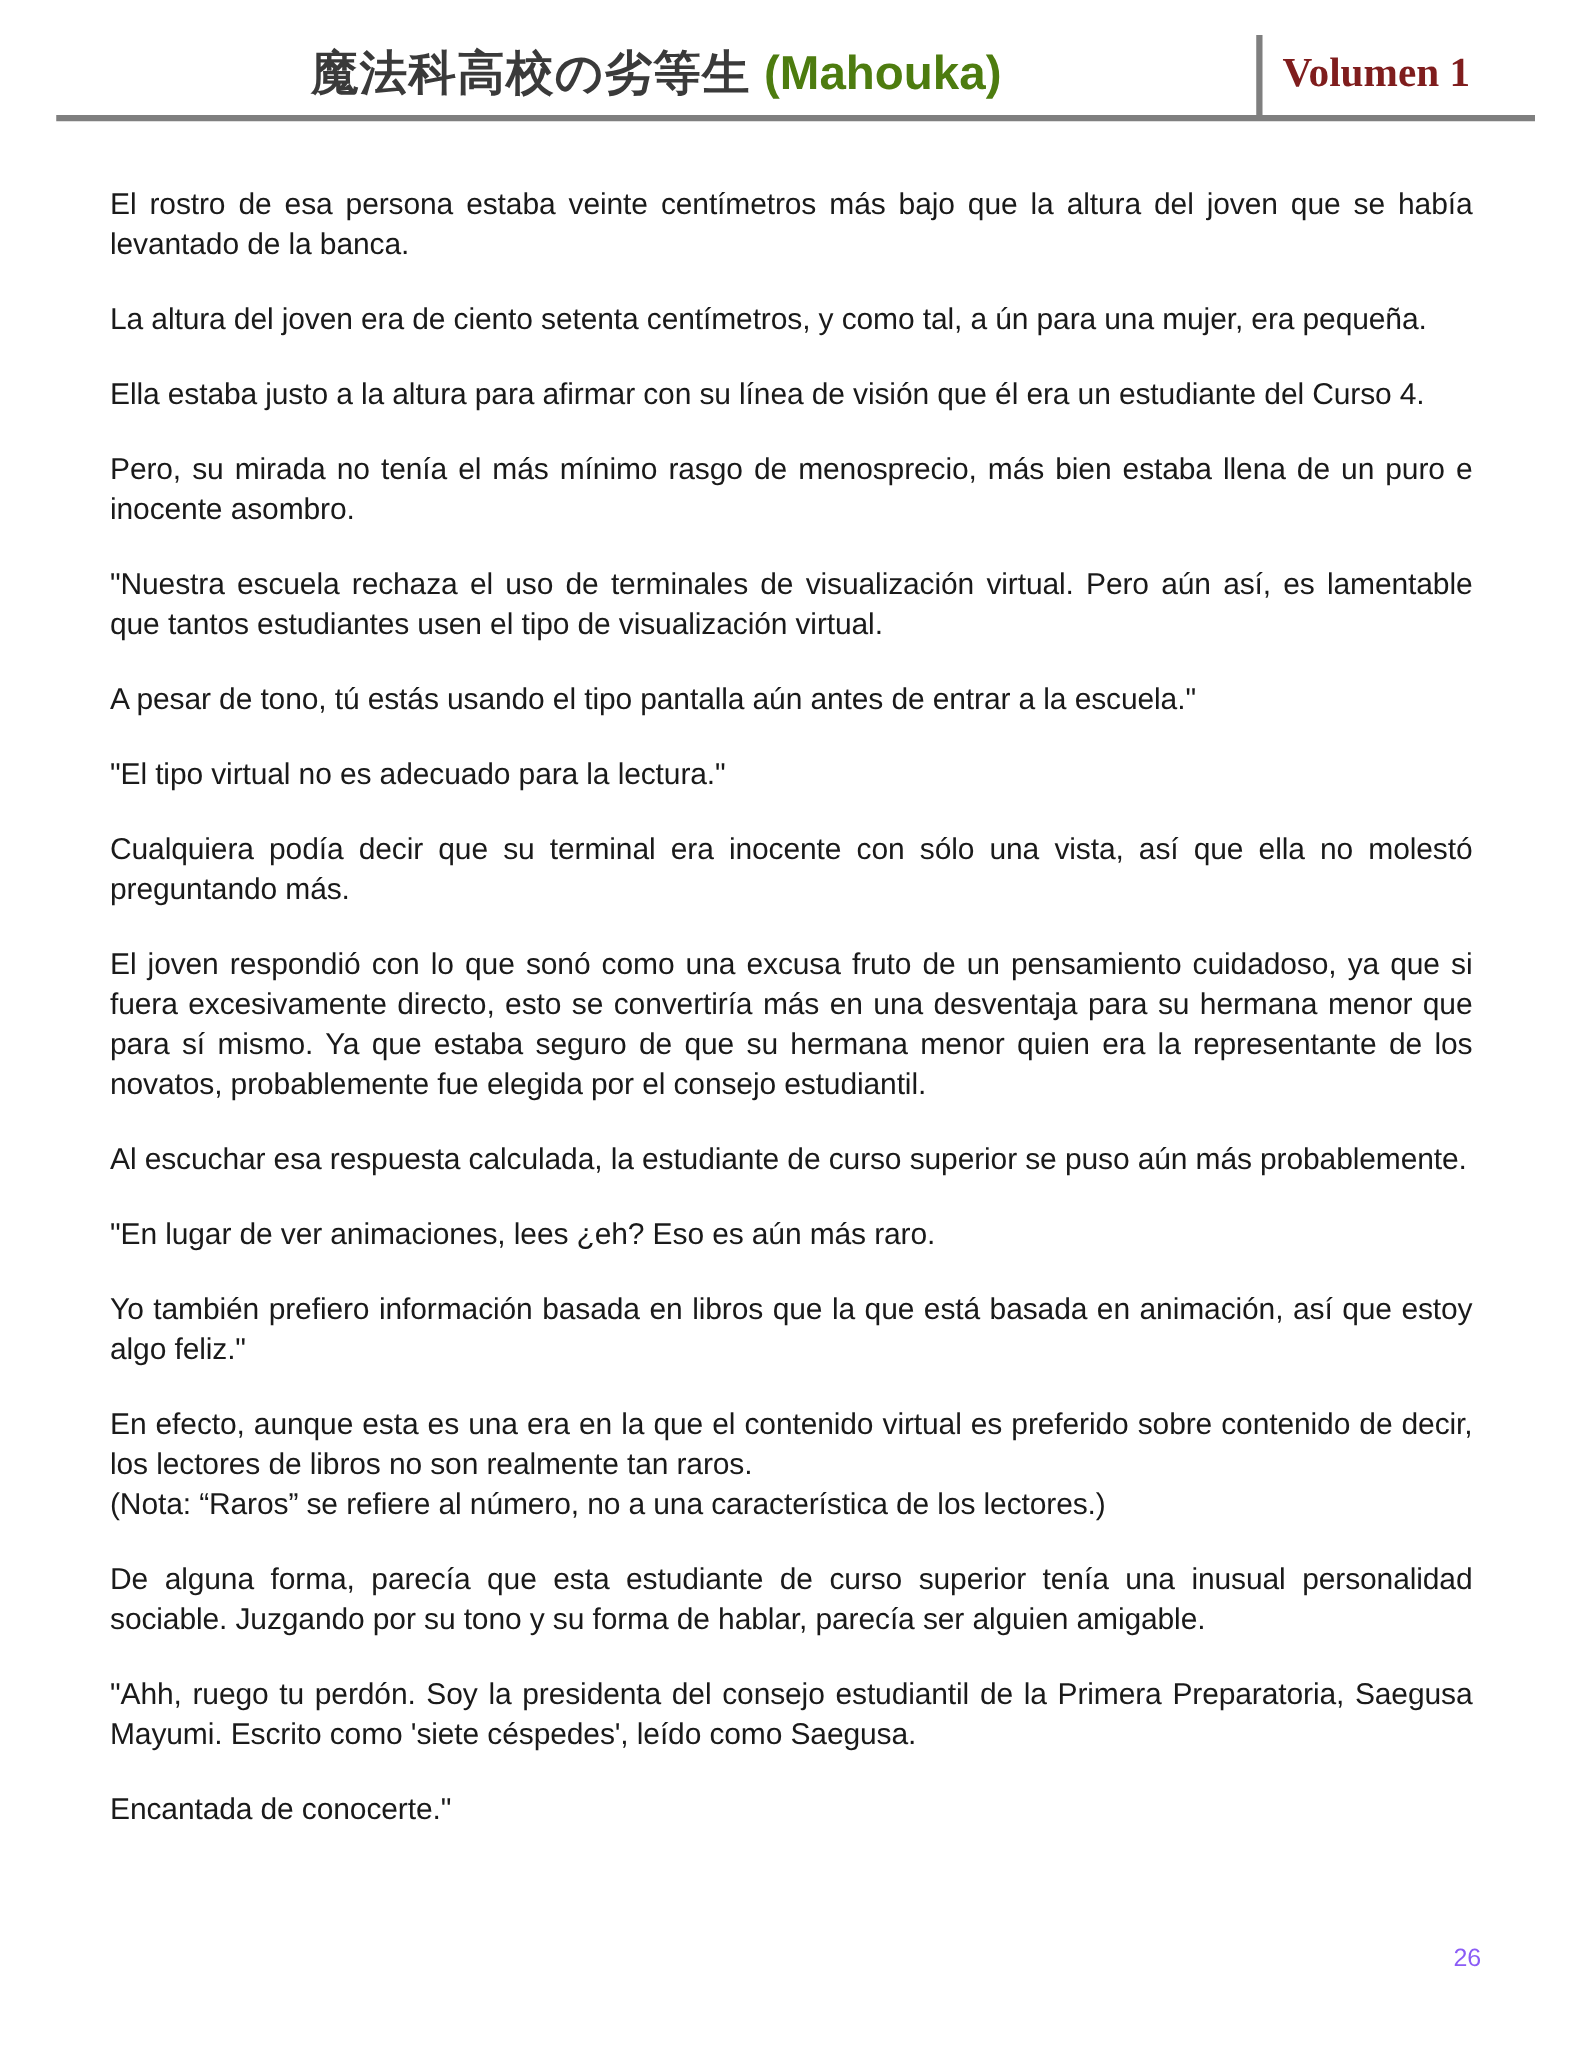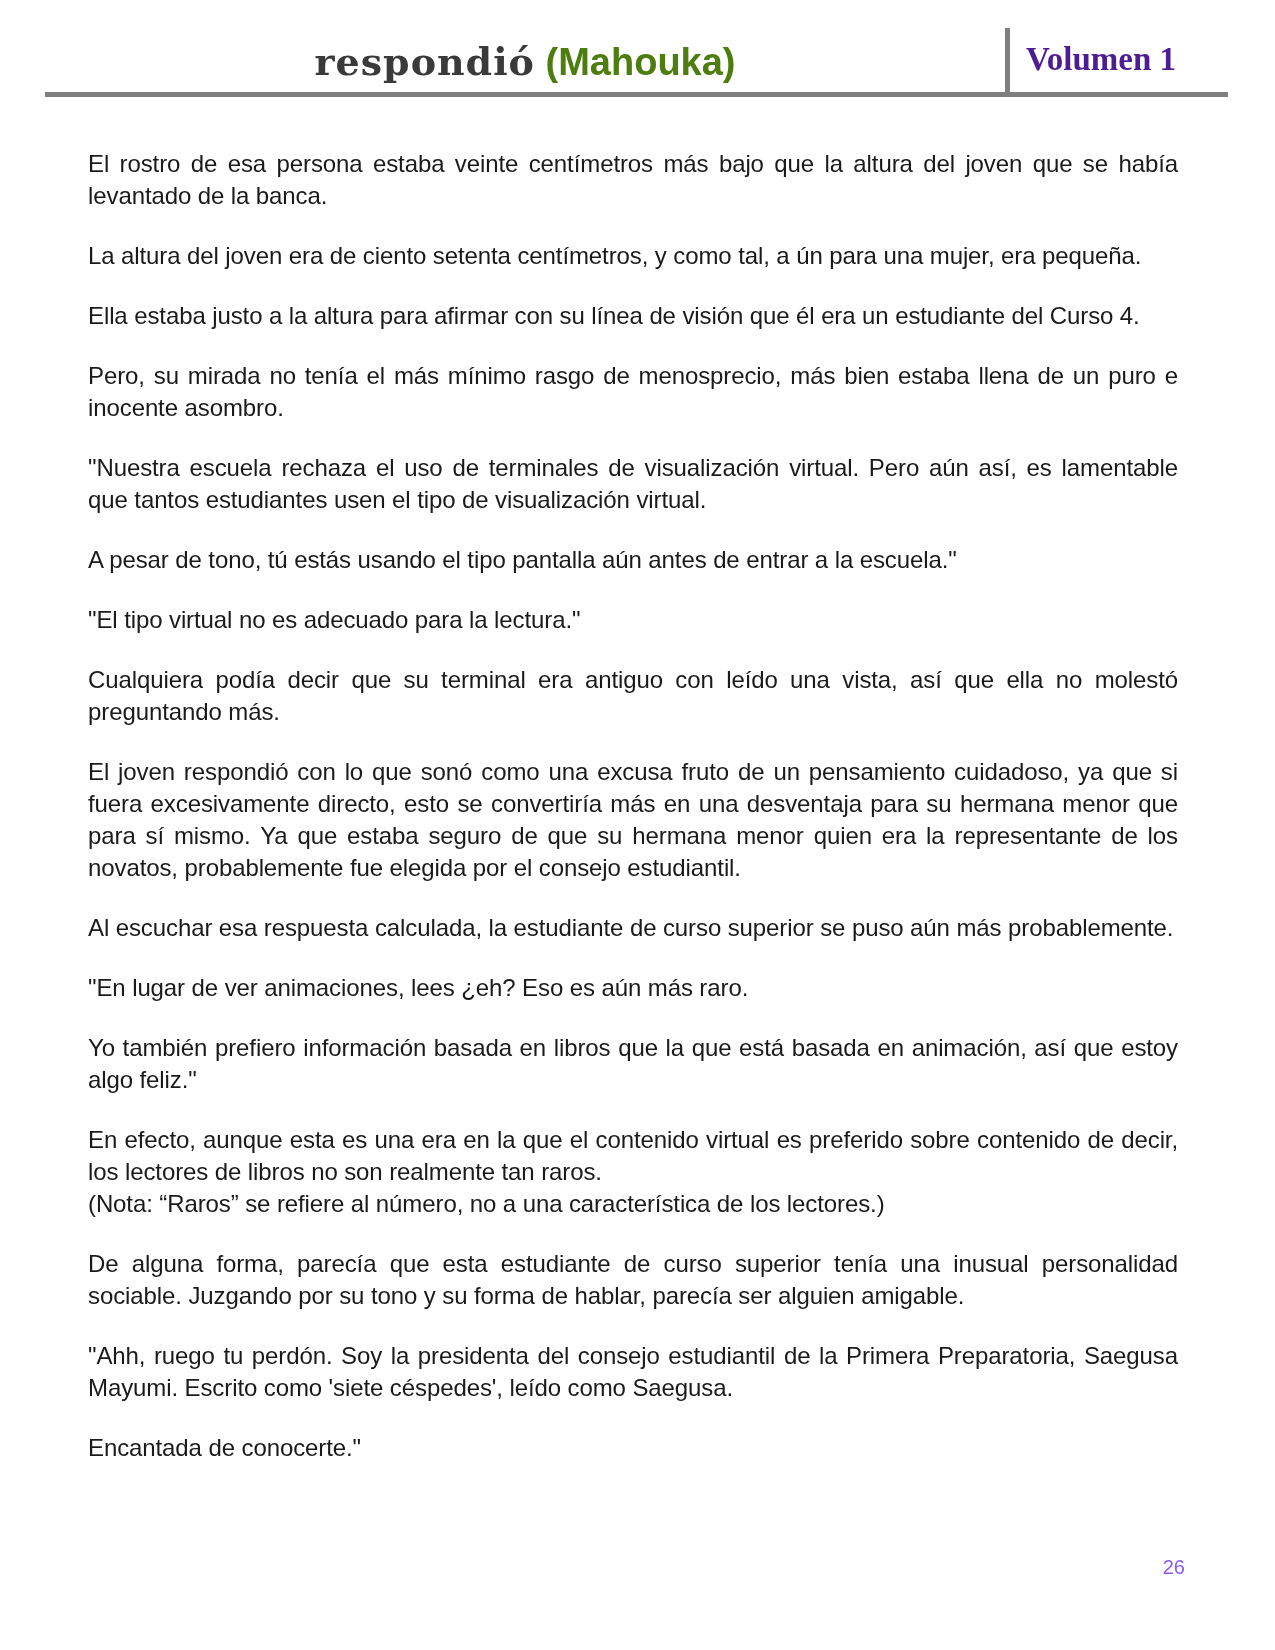--- a/index.html
+++ b/index.html
@@ -54,21 +54,21 @@
     flex: 0 0 auto;
   }
   .header-volume-zone {
     flex: 1;
     padding: 0 0 14px 16px;
   }
   .volume-label {
     font-family: "Liberation Serif", serif;
     font-weight: 700;
     font-size: 33px;
-    color: #4c1d95;
+    color: #7f1d1d;
     white-space: nowrap;
   }
   
   .content {
     position: absolute;
     top: 148px;
     left: 88px;
     width: 1090px;
   }
   .content p {
@@ -89,38 +89,38 @@
   }
 </style>
 </head>
 <body>
 
 <div class="page">
 
   <div class="header">
     <div class="header-title-zone">
       <div class="doc-title">
-        <span class="jp">respondió</span><span class="suffix"> (Mahouka)</span>
+        <span class="jp">魔法科高校の劣等生</span><span class="suffix"> (Mahouka)</span>
       </div>
     </div>
     <div class="header-vbar"></div>
     <div class="header-volume-zone">
       <div class="volume-label">Volumen 1</div>
     </div>
   </div>
 
   <div class="content">
     <p>El rostro de esa persona estaba veinte centímetros más bajo que la altura del joven que se había levantado de la banca.</p>
     <p>La altura del joven era de ciento setenta centímetros, y como tal, a ún para una mujer, era pequeña.</p>
     <p>Ella estaba justo a la altura para afirmar con su línea de visión que él era un estudiante del Curso 4.</p>
     <p>Pero, su mirada no tenía el más mínimo rasgo de menosprecio, más bien estaba llena de un puro e inocente asombro.</p>
     <p>"Nuestra escuela rechaza el uso de terminales de visualización virtual. Pero aún así, es lamentable que tantos estudiantes usen el tipo de visualización virtual.</p>
     <p>A pesar de tono, tú estás usando el tipo pantalla aún antes de entrar a la escuela."</p>
     <p>"El tipo virtual no es adecuado para la lectura."</p>
-    <p>Cualquiera podía decir que su terminal era antiguo con leído una vista, así que ella no molestó preguntando más.</p>
+    <p>Cualquiera podía decir que su terminal era inocente con sólo una vista, así que ella no molestó preguntando más.</p>
     <p>El joven respondió con lo que sonó como una excusa fruto de un pensamiento cuidadoso, ya que si fuera excesivamente directo, esto se convertiría más en una desventaja para su hermana menor que para sí mismo. Ya que estaba seguro de que su hermana menor quien era la representante de los novatos, probablemente fue elegida por el consejo estudiantil.</p>
     <p>Al escuchar esa respuesta calculada, la estudiante de curso superior se puso aún más probablemente.</p>
     <p>"En lugar de ver animaciones, lees ¿eh? Eso es aún más raro.</p>
     <p>Yo también prefiero información basada en libros que la que está basada en animación, así que estoy algo feliz."</p>
     <p>En efecto, aunque esta es una era en la que el contenido virtual es preferido sobre contenido de decir, los lectores de libros no son realmente tan raros.
 (Nota: “Raros” se refiere al número, no a una característica de los lectores.)</p>
     <p>De alguna forma, parecía que esta estudiante de curso superior tenía una inusual personalidad sociable. Juzgando por su tono y su forma de hablar, parecía ser alguien amigable.</p>
     <p>"Ahh, ruego tu perdón. Soy la presidenta del consejo estudiantil de la Primera Preparatoria, Saegusa Mayumi. Escrito como 'siete céspedes', leído como Saegusa.</p>
     <p>Encantada de conocerte."</p>
   </div>

